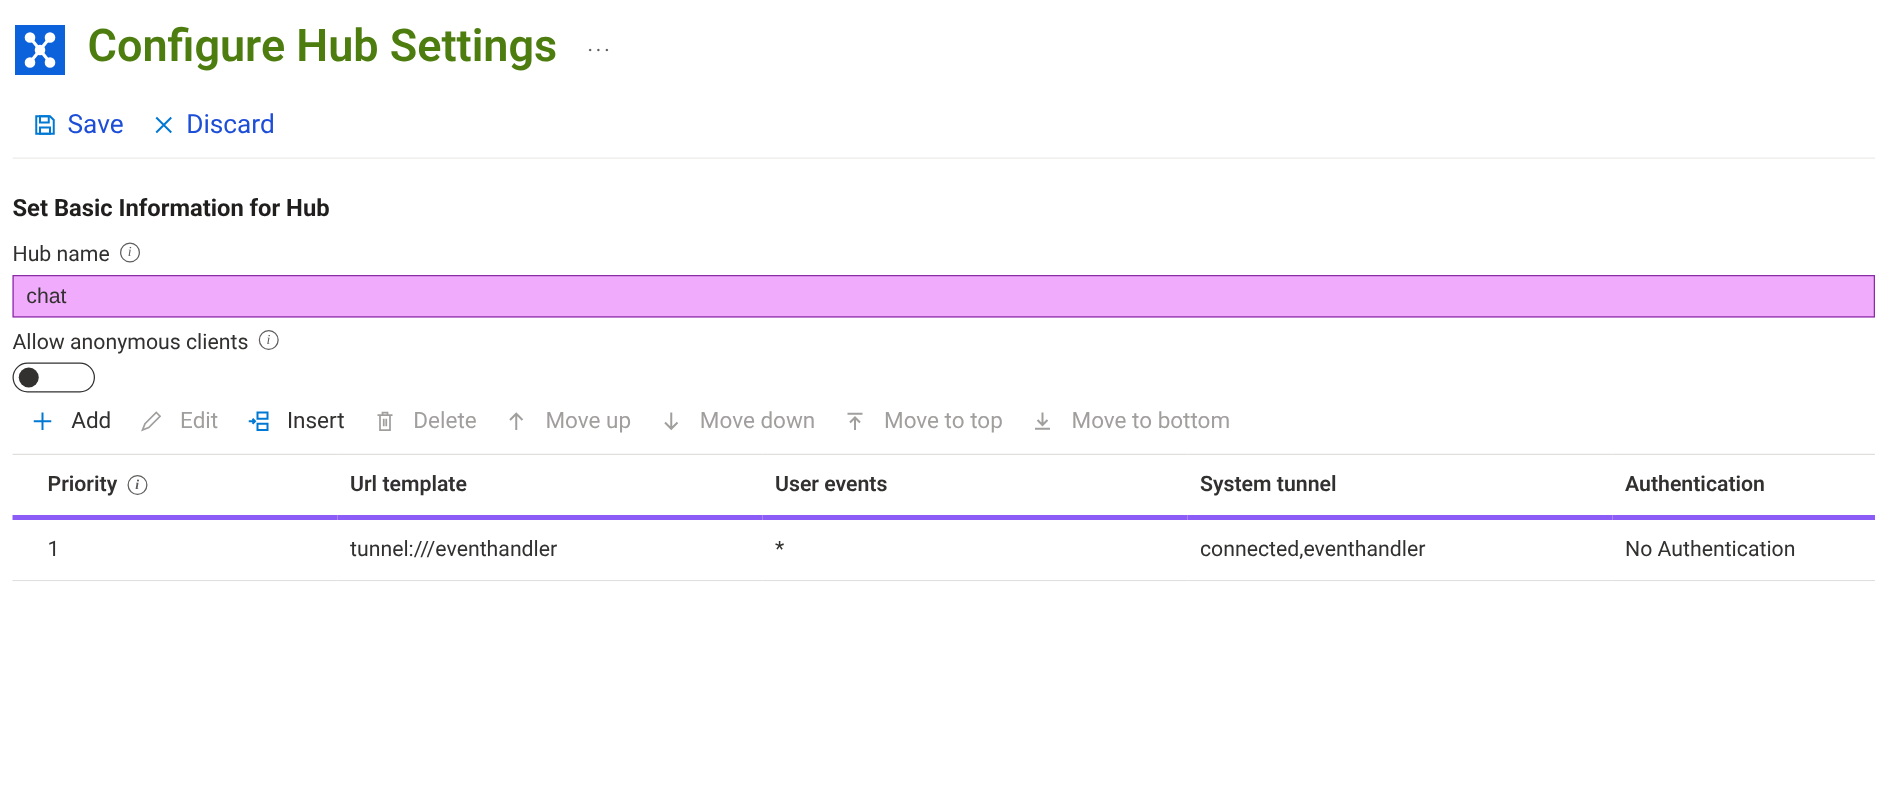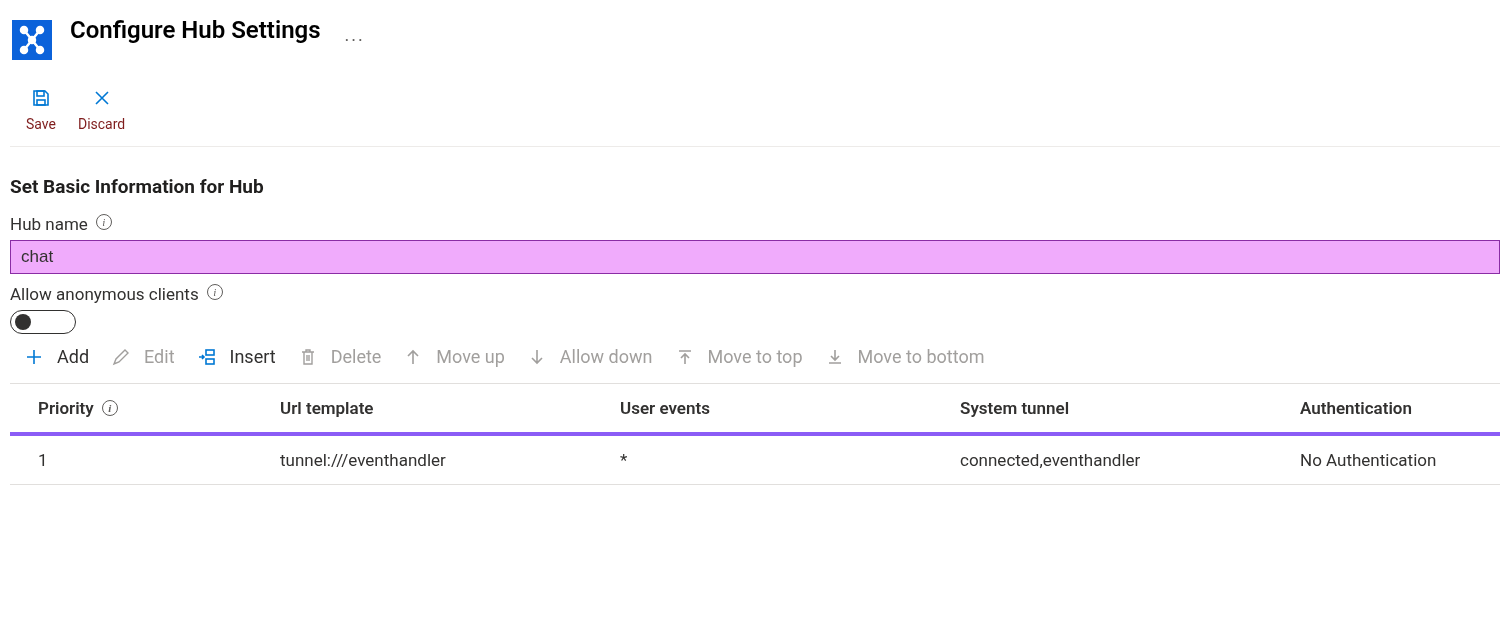--- a/index.html
+++ b/index.html
@@ -18,48 +18,47 @@
     gap: 18px;
     padding: 6px 2px 18px 2px;
   }
   .service-icon {
     width: 40px;
     height: 40px;
     flex-shrink: 0;
     margin-top: 4px;
   }
   .page-title {
-    font-size: 24px;
+    font-size: 36px;
     font-weight: 600;
     margin: 0;
-    color: #000000;
+    color: #4d7c0f;
   }
   .ellipsis-btn {
     font-size: 18px;
     color: #605e5c;
     padding: 4px 6px;
     margin-top: 10px;
     letter-spacing: 2px;
   }
   .cmdbar {
     display: flex;
     align-items: center;
     gap: 10px;
     padding: 8px 2px 12px 10px;
     border-bottom: 1px solid #edebe9;
   }
   .cmdbar-item {
     display: flex;
     align-items: center;
     gap: 8px;
-    font-size: 14px;
-    color: #7f1d1d;
+    font-size: 21px;
+    color: #1d4ed8;
     cursor: pointer;
     padding: 2px 6px;
-    flex-direction: column;
   }
   .cmdbar-item .icon20 { width: 20px; height: 20px; }
   .section-heading {
     font-size: 19px;
     font-weight: 700;
     margin: 28px 0 16px 0;
     color: #201f1e;
   }
   .field-label {
     font-size: 17px;
@@ -240,21 +239,21 @@
     <div class="eh-btn disabled">
       <svg class="icon20" viewBox="0 0 20 20" fill="none" stroke="#a19f9d" stroke-width="1.6">
           <path d="M10 17 V4 M5 9 l5-5 5 5"></path>
         </svg>
       <span>Move up</span>
     </div>
     <div class="eh-btn disabled">
       <svg class="icon20" viewBox="0 0 20 20" fill="none" stroke="#a19f9d" stroke-width="1.6">
           <path d="M10 3 V16 M5 11 l5 5 5-5"></path>
         </svg>
-      <span>Allow down</span>
+      <span>Move down</span>
     </div>
     <div class="eh-btn disabled">
       <svg class="icon20" viewBox="0 0 20 20" fill="none" stroke="#a19f9d" stroke-width="1.6">
           <path d="M4 4 H16 M10 17 V7 M6 11 l4-4 4 4"></path>
         </svg>
       <span>Move to top</span>
     </div>
     <div class="eh-btn disabled">
       <svg class="icon20" viewBox="0 0 20 20" fill="none" stroke="#a19f9d" stroke-width="1.6">
           <path d="M4 16 H16 M10 3 V13 M6 9 l4 4 4-4"></path>

